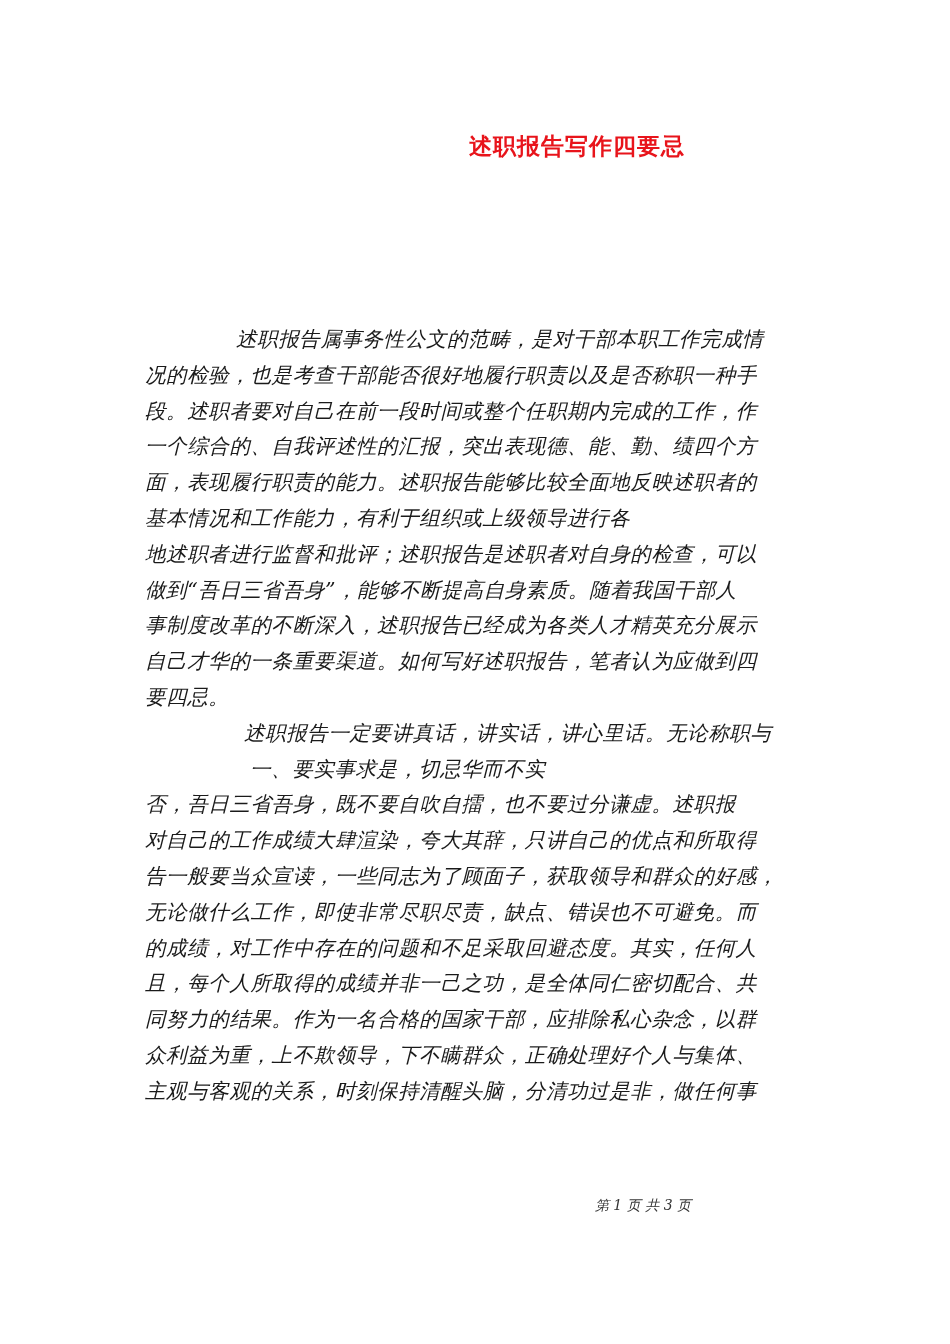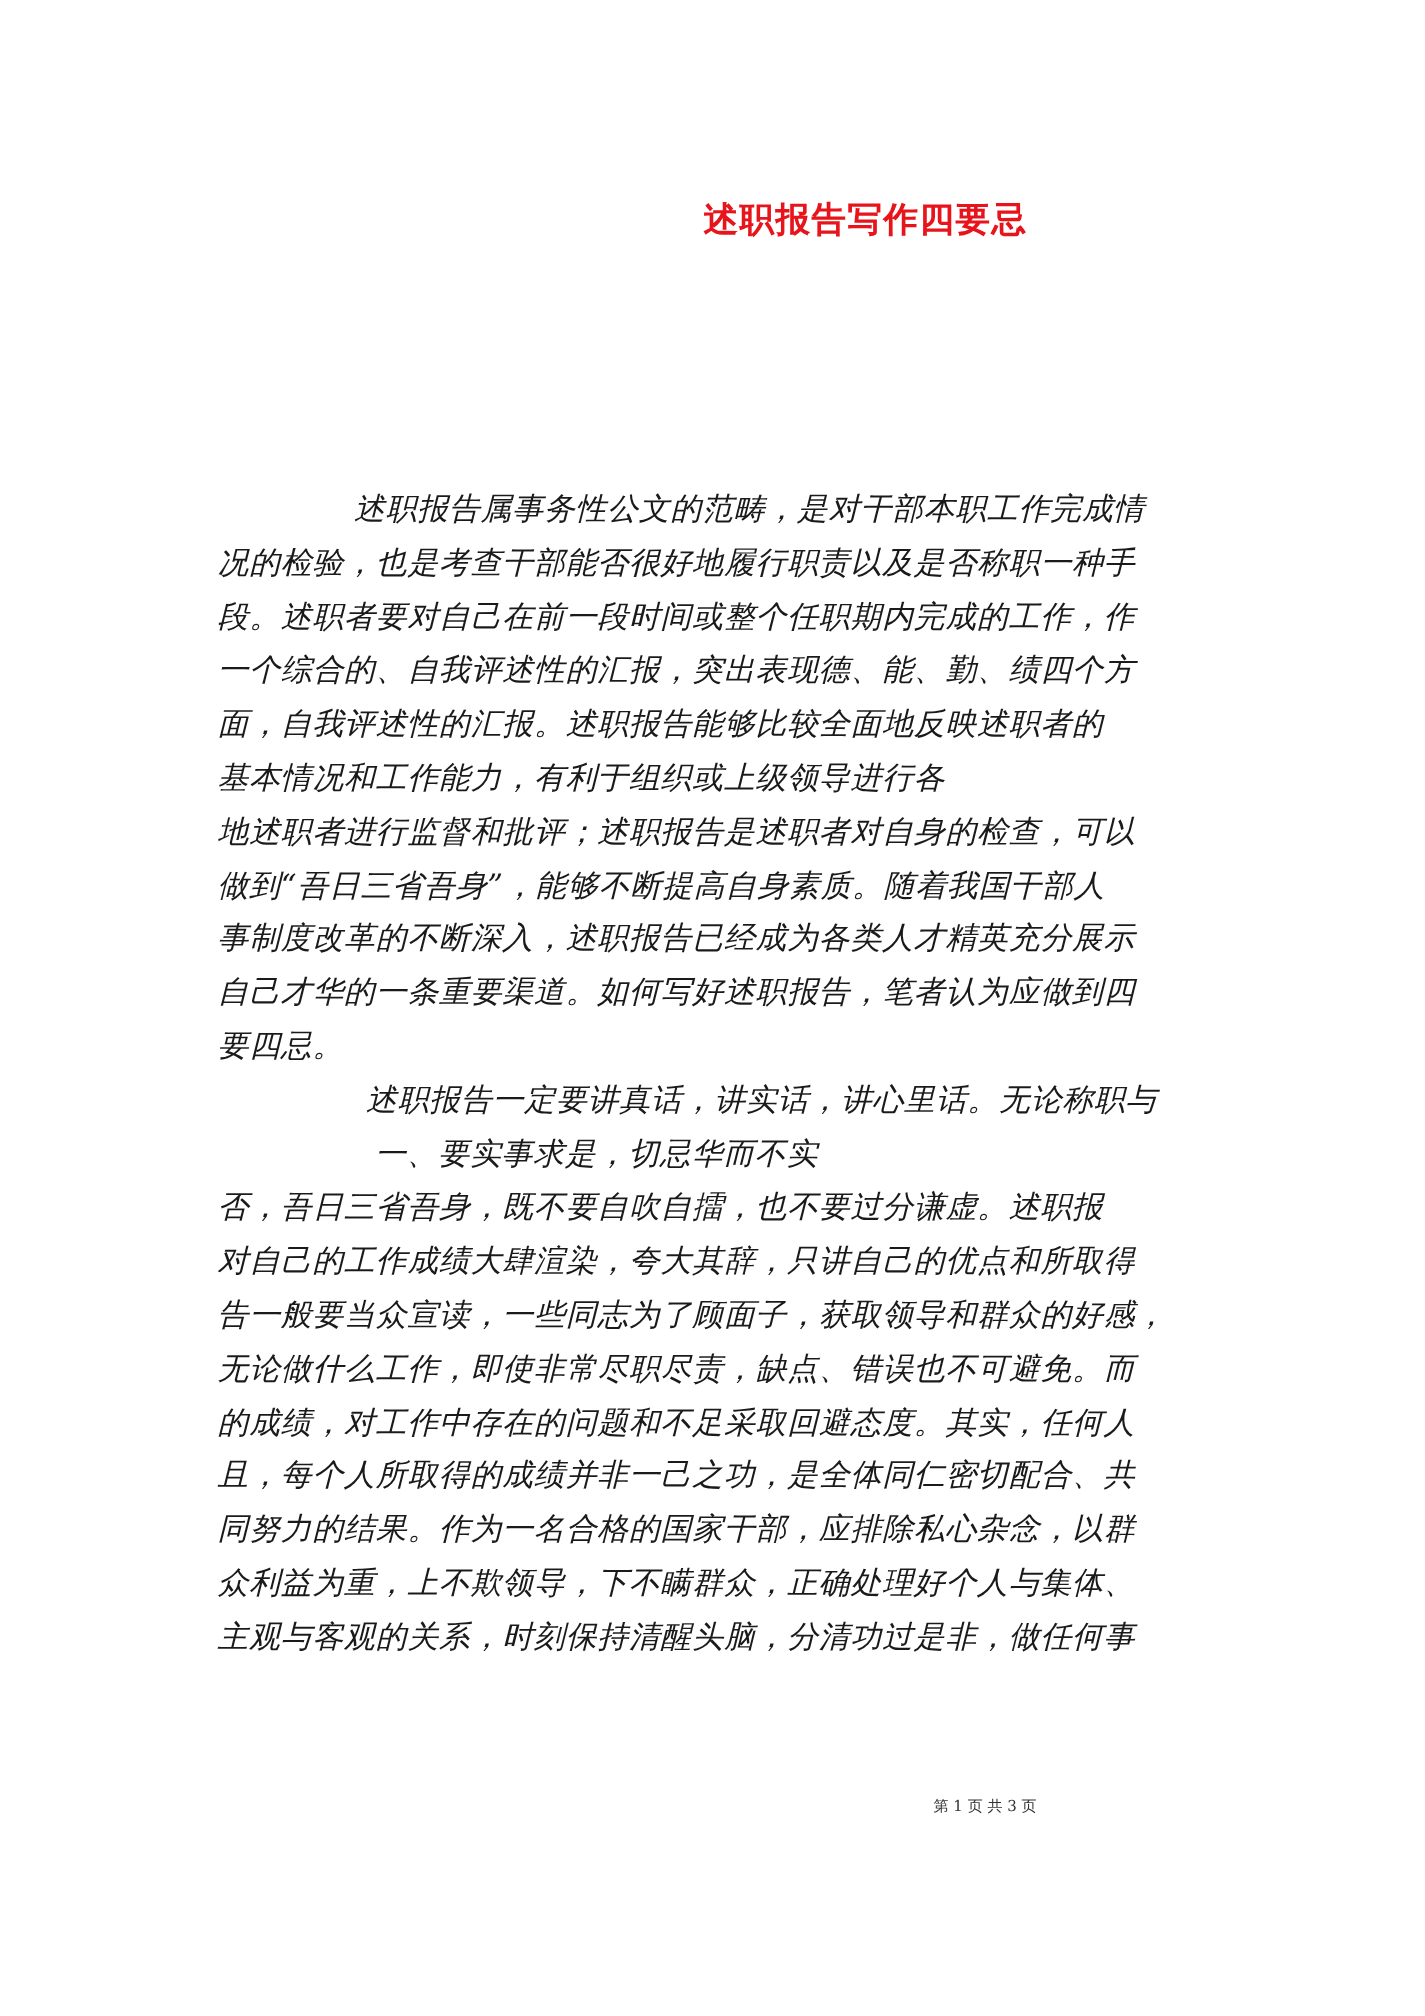--- a/index.html
+++ b/index.html
@@ -49,37 +49,38 @@
       margin: 0;
     }
     .indent-1 { padding-left: 91px; }
     .indent-2 { padding-left: 96px; }
     .indent-heading { padding-left: 105px; }
     .indent-3 { padding-left: 99px; }
     .footer {
       position: absolute;
       right: 143px;
       top: 1197px;
-      font-size: 10px;
+      font-size: 14px;
       color: #333333;
       white-space: nowrap;
+      font-style: italic;
     }
   </style>
 </head>
 <body>
 
 <div class="page">
   <h1 class="doc-title">述职报告写作四要忌</h1>
 
   <div class="body-text">
     <p class="line indent-1">述职报告属事务性公文的范畴，是对干部本职工作完成情</p>
     <p class="line">况的检验，也是考查干部能否很好地履行职责以及是否称职一种手</p>
     <p class="line">段。述职者要对自己在前一段时间或整个任职期内完成的工作，作</p>
     <p class="line">一个综合的、自我评述性的汇报，突出表现德、能、勤、绩四个方</p>
-    <p class="line">面，自我评述性的汇报。述职报告能够比较全面地反映述职者的</p>
+    <p class="line">面，表现履行职责的能力。述职报告能够比较全面地反映述职者的</p>
     <p class="line">基本情况和工作能力，有利于组织或上级领导进行各</p>
     <p class="line">地述职者进行监督和批评；述职报告是述职者对自身的检查，可以</p>
     <p class="line">做到“吾日三省吾身”，能够不断提高自身素质。随着我国干部人</p>
     <p class="line">事制度改革的不断深入，述职报告已经成为各类人才精英充分展示</p>
     <p class="line">自己才华的一条重要渠道。如何写好述职报告，笔者认为应做到四</p>
     <p class="line">要四忌。</p>
     <p class="line indent-3">述职报告一定要讲真话，讲实话，讲心里话。无论称职与</p>
     <p class="line indent-heading">一、要实事求是，切忌华而不实</p>
     <p class="line">否，吾日三省吾身，既不要自吹自擂，也不要过分谦虚。述职报</p>
     <p class="line">对自己的工作成绩大肆渲染，夸大其辞，只讲自己的优点和所取得</p>

